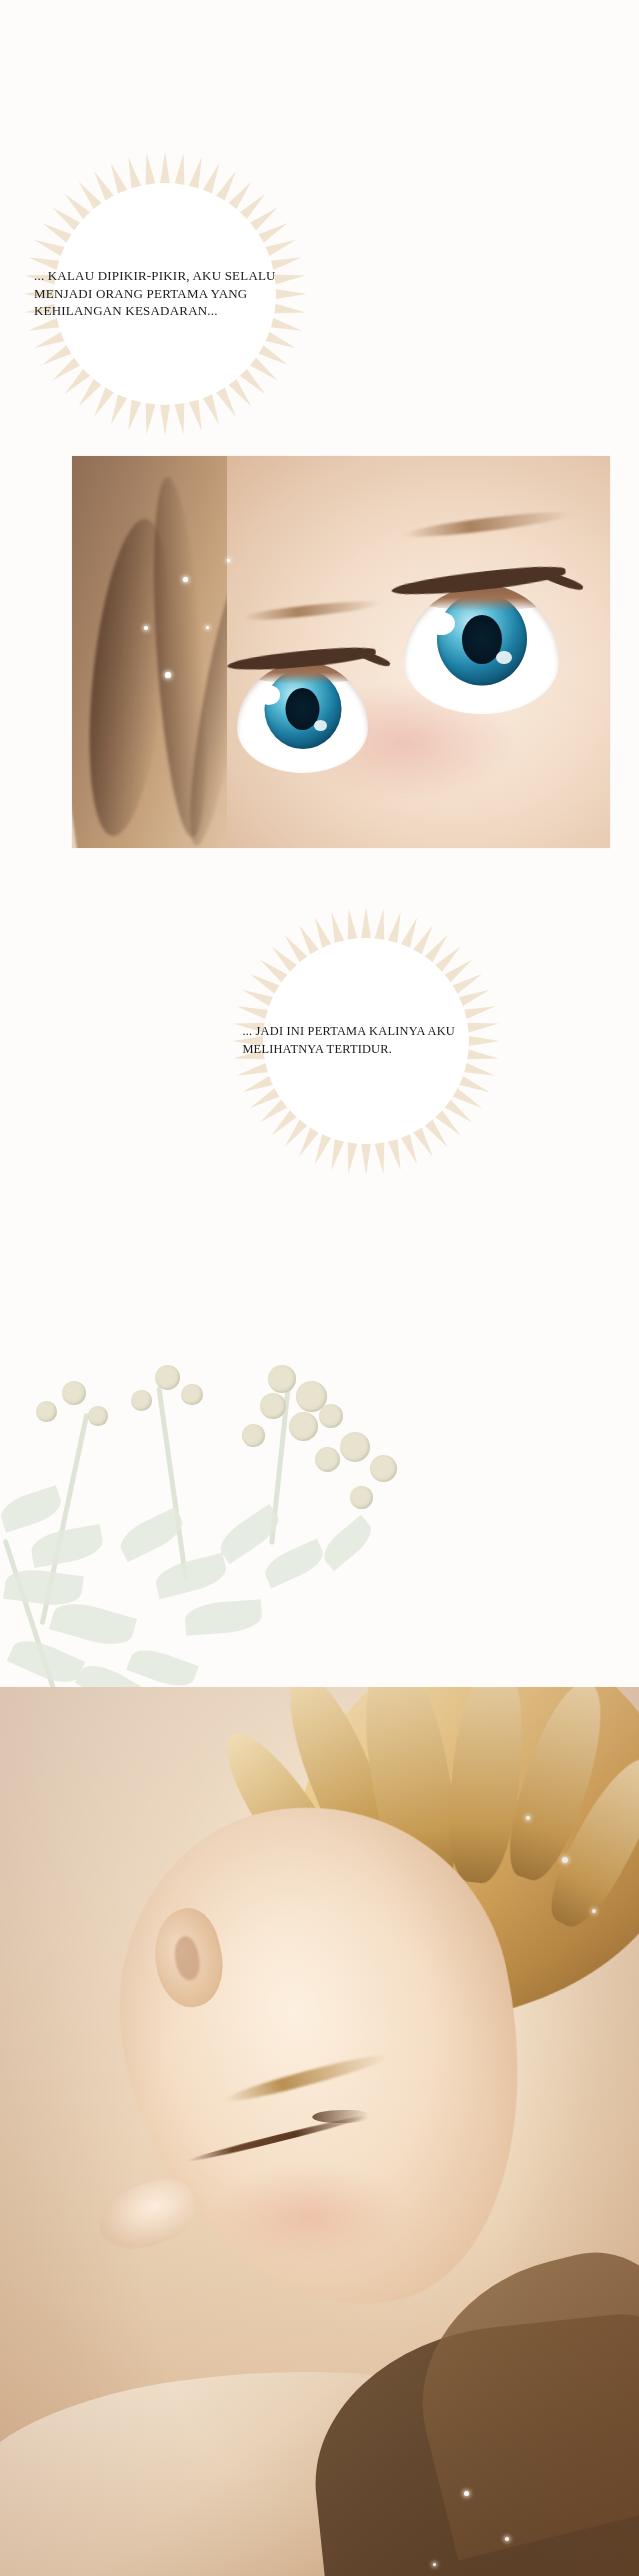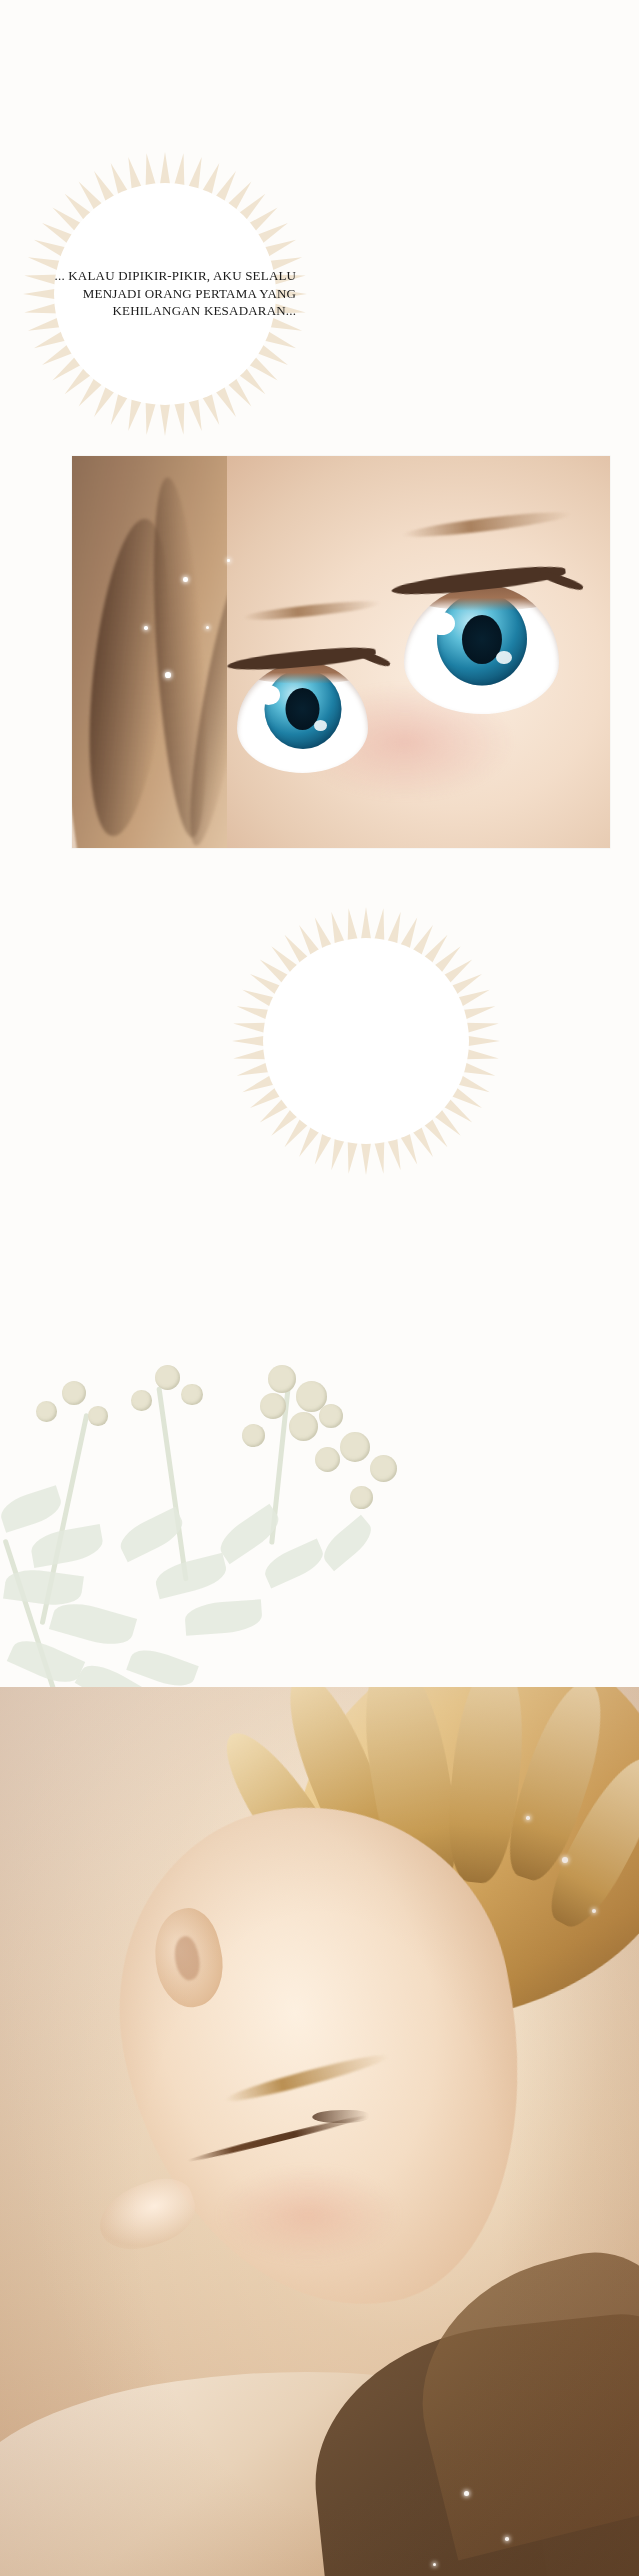--- a/index.html
+++ b/index.html
@@ -290,21 +290,21 @@
     position: absolute; inset: 0;
     background: radial-gradient(ellipse at 50% 55%, rgba(255,230,190,0) 40%, rgba(150,95,55,.28) 100%);
   }
 
   
   .bubble {
     position: absolute;
     display: flex;
     align-items: center;
     justify-content: center;
-    text-align: right;
+    text-align: left;
     color: #1a1a1a;
     text-transform: uppercase;
     letter-spacing: 0.2px;
     line-height: 1.38;
   }
   .bubble .inner {
     position: relative;
     z-index: 3;
     padding: 0 13.4px;
   }
@@ -509,20 +509,21 @@
             <use href="#ray2" transform="rotate(315)"></use>
           <use href="#ray2" transform="rotate(322.5)"></use>
             <use href="#ray2" transform="rotate(330)"></use>
           <use href="#ray2" transform="rotate(337.5)"></use>
             <use href="#ray2" transform="rotate(345)"></use>
           <use href="#ray2" transform="rotate(352.5)"></use>
         </g>
       </g>
     </svg>
     <div class="burst"></div>
+    <div class="inner">... Jadi ini pertama kalinya aku melihatnya tertidur.</div>
   </div>
 
   <div class="flora">
 
     <div class="stem" style="left:62px; top:46px; width:5.2px; height:216px; transform:rotate(12deg);"></div>
     <div class="stem" style="left:170px; top:20.6px; width:5.2px; height:196px; transform:rotate(-8deg);"></div>
     <div class="stem" style="left:278px; top:10.3px; width:4.6px; height:170px; transform:rotate(6deg);"></div>
     <div class="stem" style="left:31px; top:170px; width:4.6px; height:185px; transform:rotate(-18deg);"></div>
 
     <div class="bud" style="left:268px; top:0px;  width:28px; height:28px;"></div>

